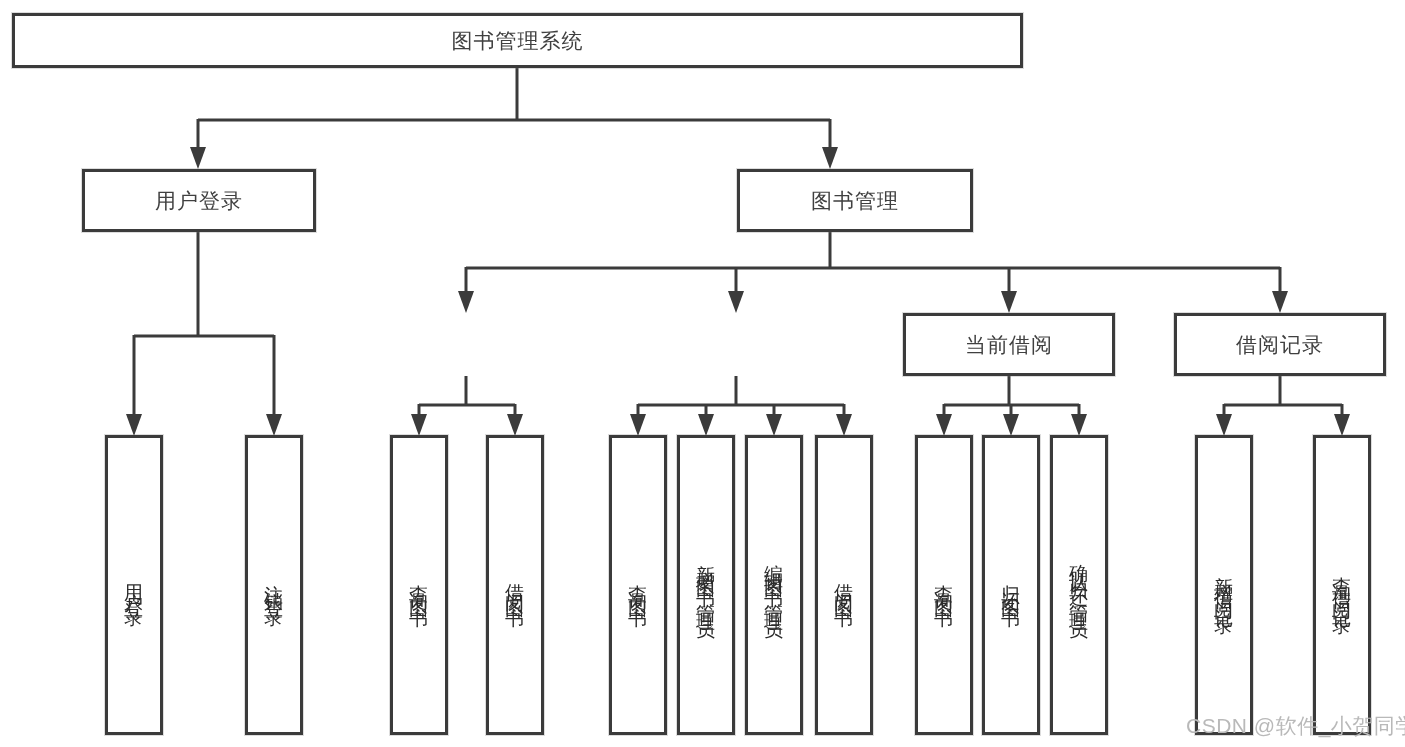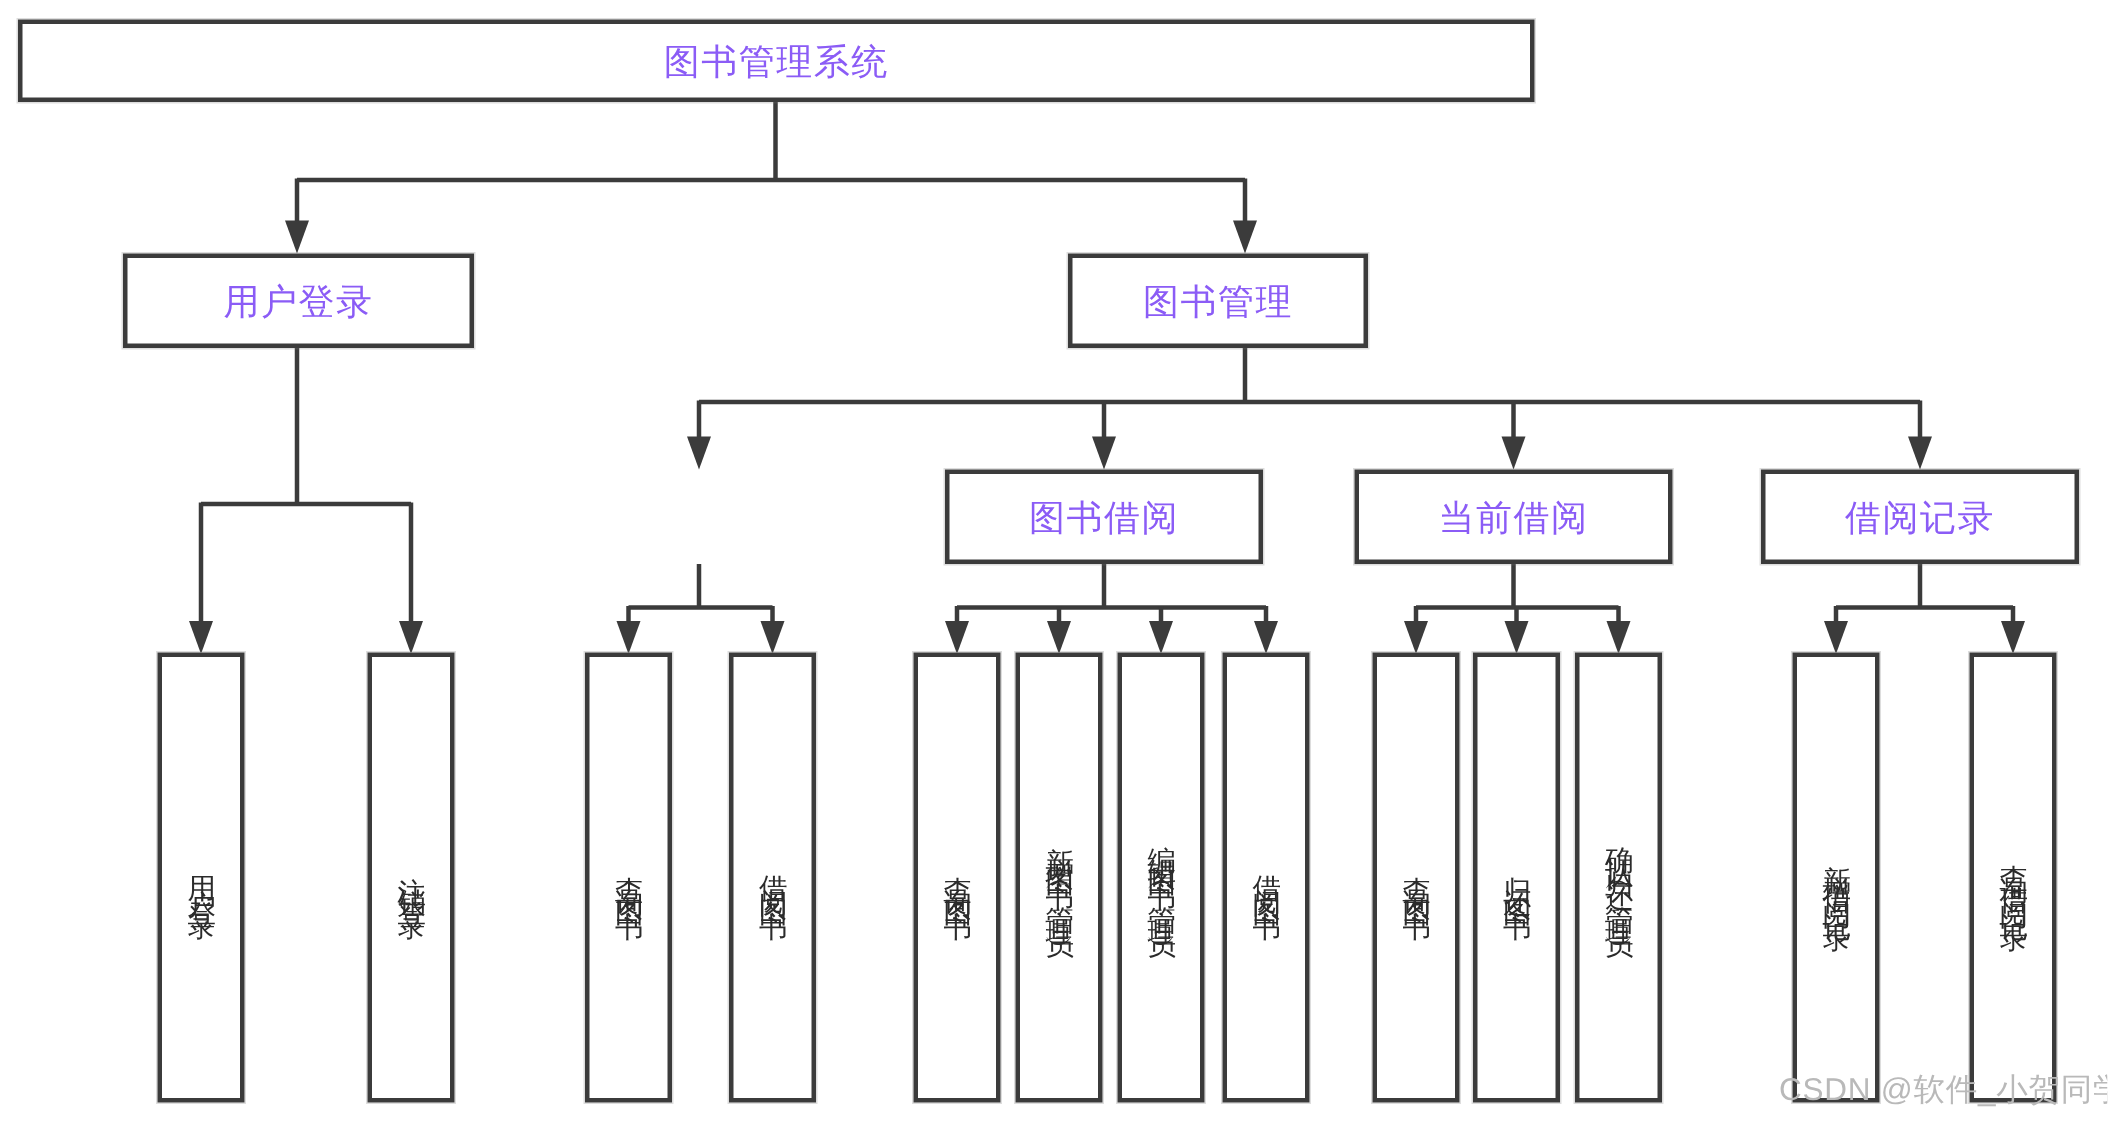--- a/index.html
+++ b/index.html
@@ -21,22 +21,22 @@
     width: 1405px; height: 747px;
     z-index: 1;
   }
   .node {
     position: absolute;
     background: #ffffff;
     border: 3px solid #3b3b3b;
     display: flex;
     align-items: center;
     justify-content: center;
-    color: #8b5cf6;
-    font-size: 24px;
+    color: #404040;
+    font-size: 21px;
     letter-spacing: 1px;
     z-index: 2;
     box-shadow: 0 0 0 1px rgba(120,120,120,0.25);
   }
   .leaf {
     position: absolute;
     top: 435px;
     width: 58px;
     height: 300px;
     background: #ffffff;
@@ -52,21 +52,21 @@
     writing-mode: vertical-rl;
     text-orientation: mixed;
     font-size: 19px;
     letter-spacing: 8px;
     line-height: 1;
     white-space: nowrap;
   }
   
   .n-root   { left: 12px;   top: 13px;  width: 1011px; height: 55px; }
   .n-l2a    { left: 82px;   top: 169px; width: 234px;  height: 63px; }
-  .n-l2b    { left: 712px;  top: 169px; width: 200px;  height: 63px; }
+  .n-l2b    { left: 737px;  top: 169px; width: 236px;  height: 63px; }
   .n-l3a    { left: 363px;  top: 313px; width: 207px;  height: 63px; }
   .n-l3b    { left: 630px;  top: 313px; width: 212px;  height: 63px; }
   .n-l3c    { left: 903px;  top: 313px; width: 212px;  height: 63px; }
   .n-l3d    { left: 1174px; top: 313px; width: 212px;  height: 63px; }
   .lf-0  { left: 105px;  }
   .lf-1  { left: 245px;  }
   .lf-2  { left: 390px;  }
   .lf-3  { left: 486px;  }
   .lf-4  { left: 609px;  }
   .lf-5  { left: 677px;  }
@@ -163,23 +163,20 @@
     <span>图书管理系统</span>
   </div>
 
   <div class="node n-l2a">
     <span>用户登录</span>
   </div>
   <div class="node n-l2b">
     <span>图书管理</span>
   </div>
 
-  <div class="node n-l3b">
-    <span>图书借阅</span>
-  </div>
   <div class="node n-l3c">
     <span>当前借阅</span>
   </div>
   <div class="node n-l3d">
     <span>借阅记录</span>
   </div>
 
   <div class="leaf lf-0">
     <span class="v-text">用户登录</span>
   </div>

